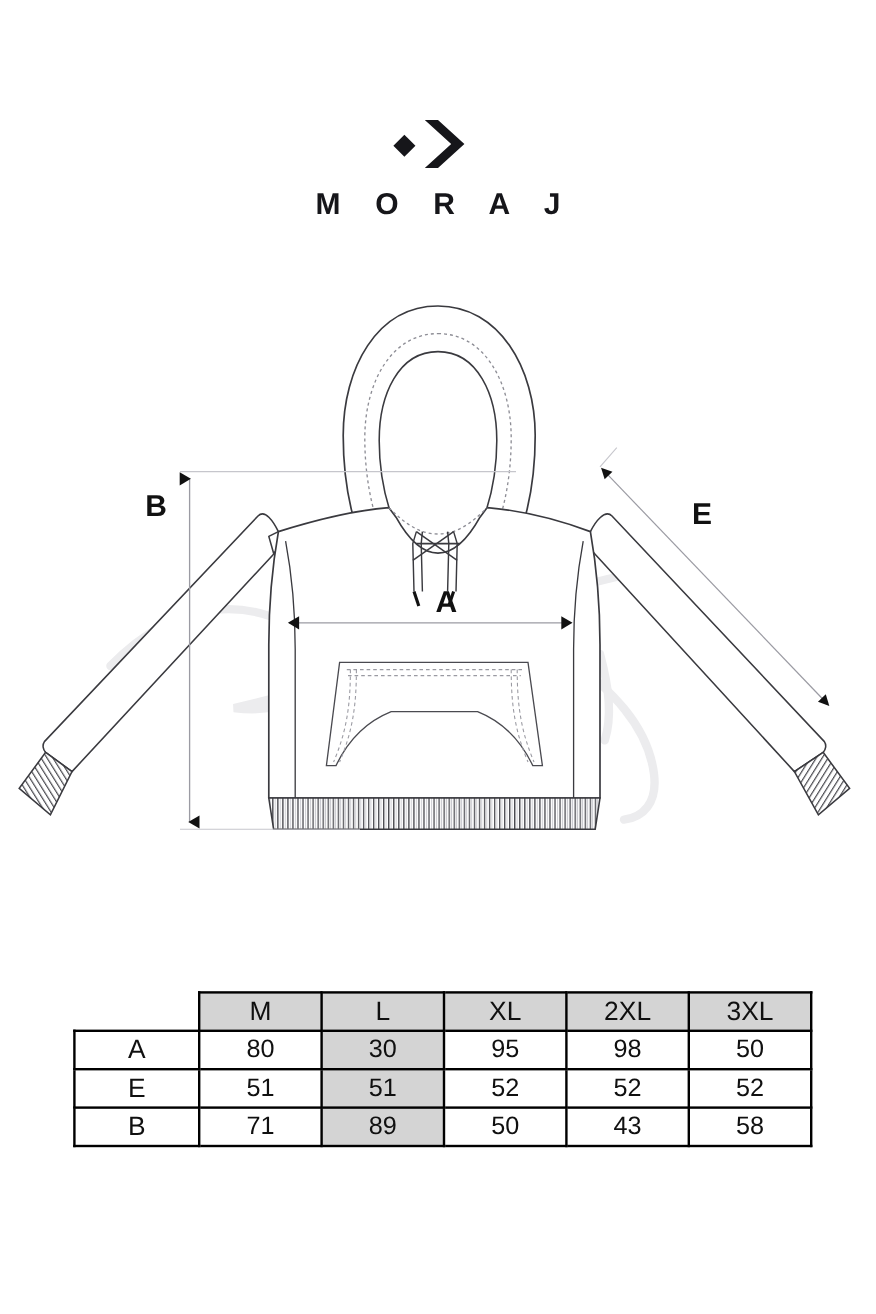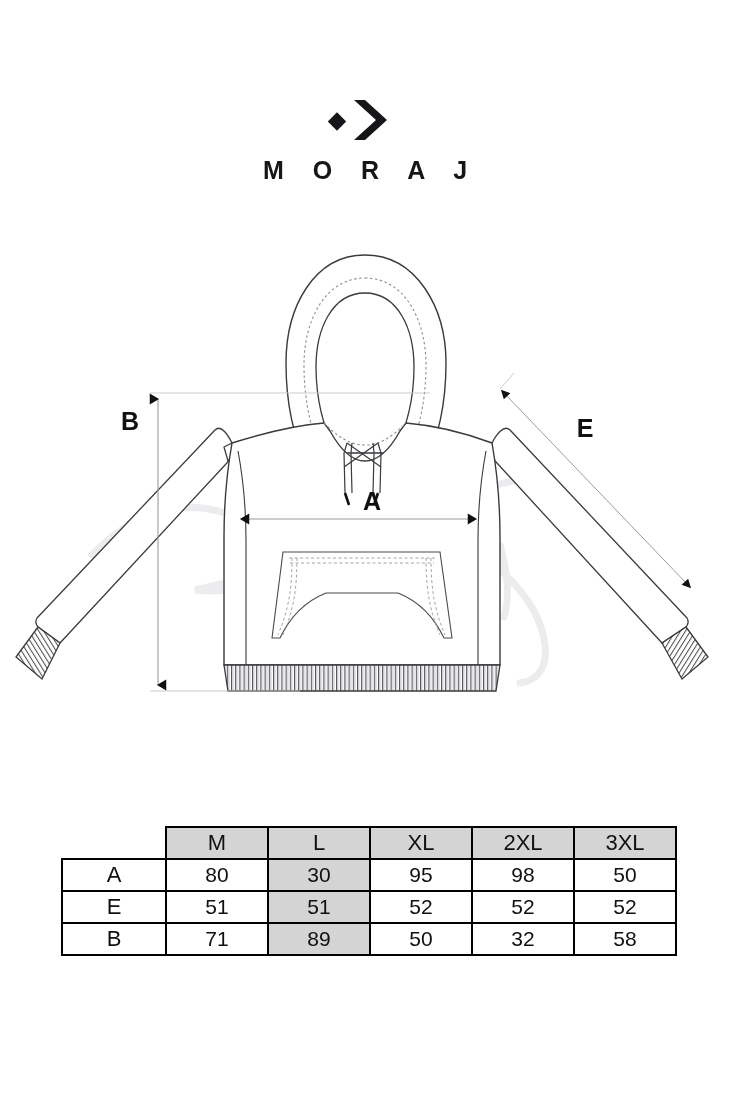--- a/index.html
+++ b/index.html
@@ -262,18 +262,18 @@
         <td class="hl">51</td>
         <td>52</td>
         <td>52</td>
         <td>52</td>
       </tr>
       <tr>
         <td class="row-head">B</td>
         <td>71</td>
         <td class="hl">89</td>
         <td>50</td>
-        <td>32</td>
+        <td>43</td>
         <td>58</td>
       </tr>
     </tbody>
   </table>
 </div>
 
 </body></html>

